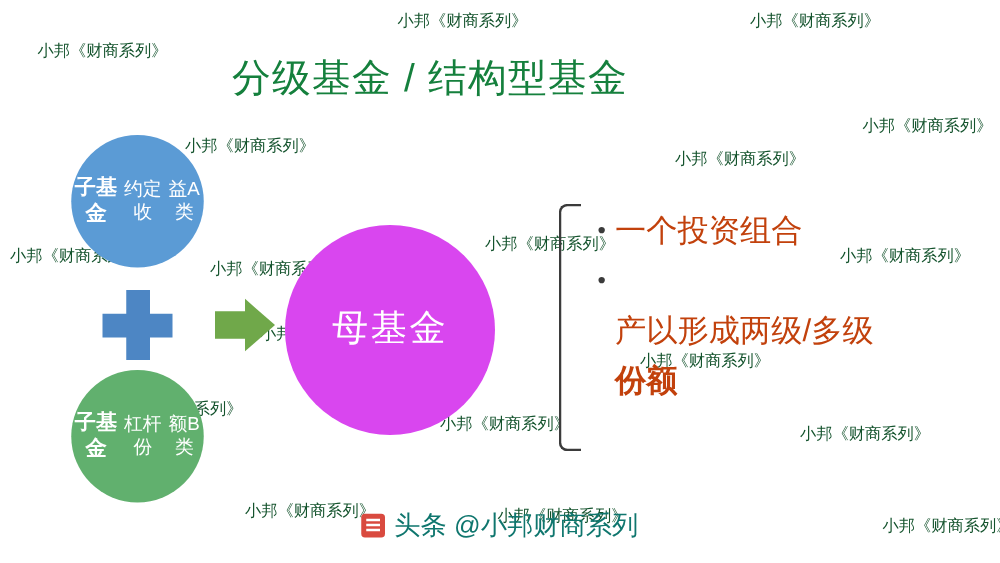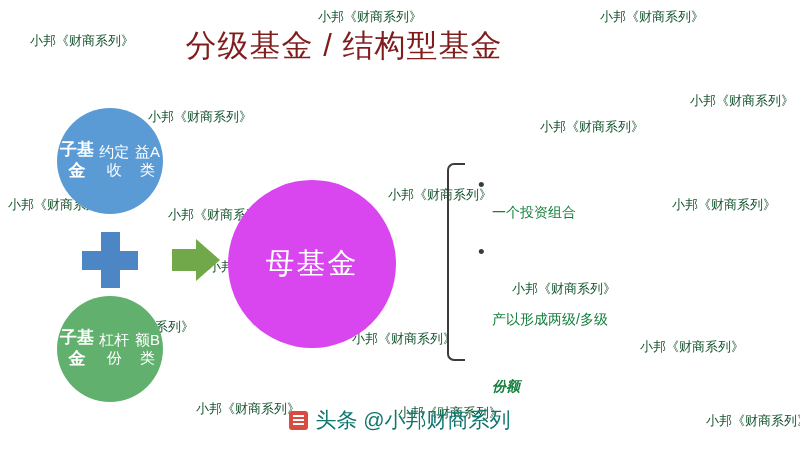--- a/index.html
+++ b/index.html
@@ -28,26 +28,26 @@
     font-size: 13px;
     font-family: "Liberation Sans", sans-serif;
     white-space: nowrap;
     user-select: none;
     pointer-events: none;
   }
 
   
   .title {
     position: absolute;
-    top: 25px;
+    top: 42px;
     left: 0;
     width: 688px;
     text-align: center;
     font-size: 31px;
-    color: #7f1d1d;
+    color: #15803d;
     letter-spacing: 1px;
     font-family: "Liberation Sans", sans-serif;
   }
 
   
   .circle {
     position: absolute;
     border-radius: 50%;
     display: flex;
     flex-direction: row;
@@ -167,28 +167,26 @@
     margin-bottom: 6px;
   }
   .bullet-dot {
     width: 14px;
     flex: none;
     font-size: 19px;
     line-height: 34px;
     color: #3b3b3b;
   }
   .bullet-text {
-    font-size: 14px;
+    font-size: 25px;
     line-height: 34px;
-    color: #15803d;
-    margin-top: 27px;
+    color: #c2410c;
   }
   .bullet-strong {
     font-weight: bold;
-    font-style: italic;
   }
 
   
   .footer {
     position: absolute;
     left: 0;
     bottom: 16px;
     width: 800px;
     text-align: center;
     font-size: 21px;

